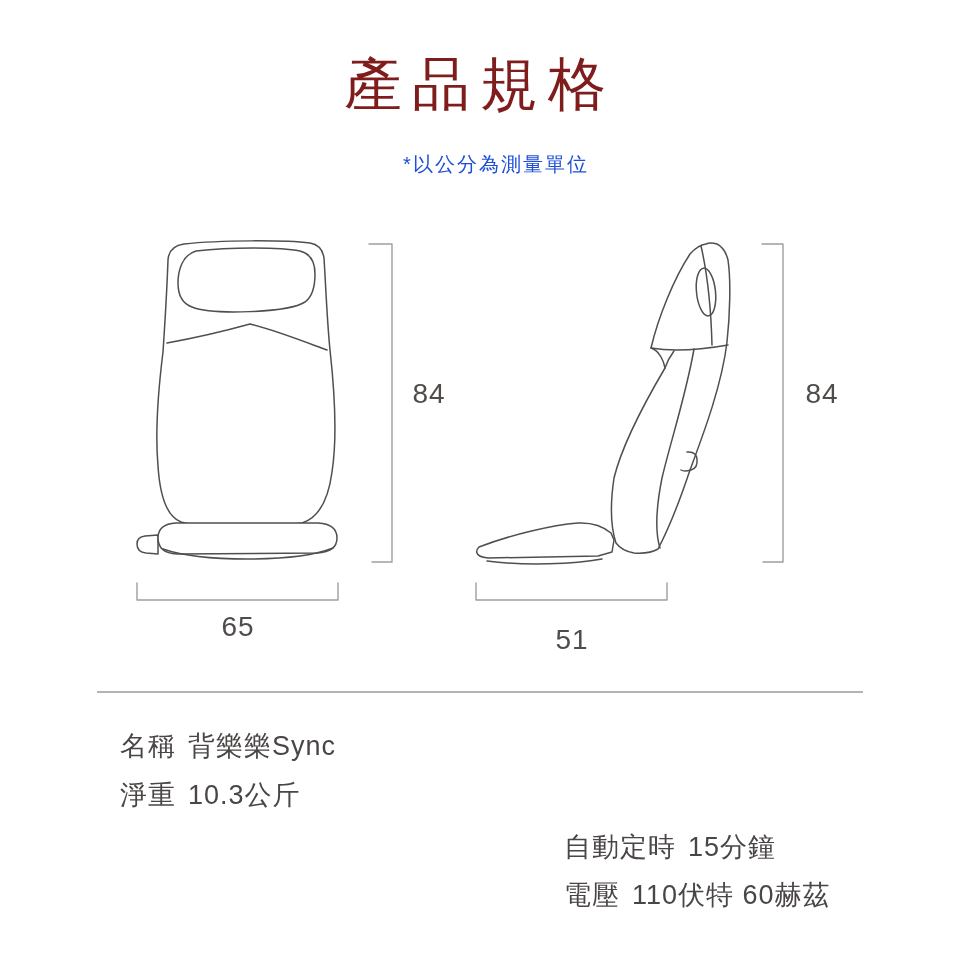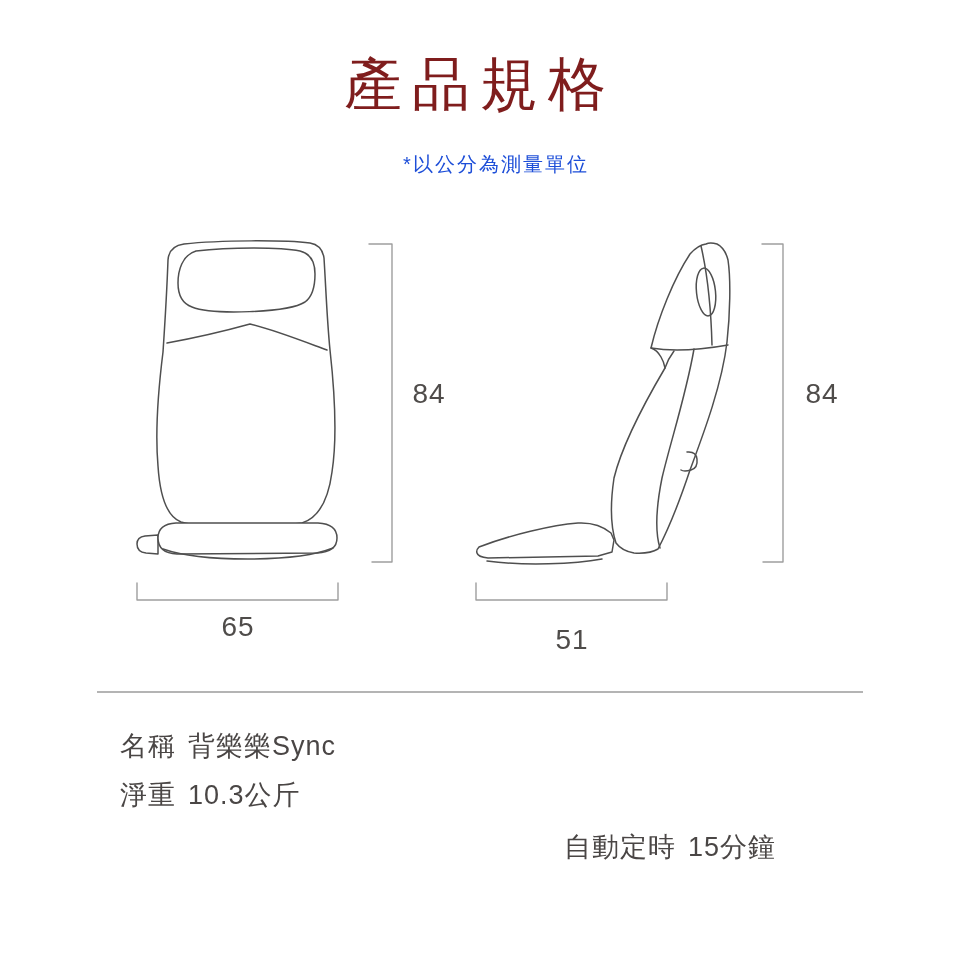--- a/index.html
+++ b/index.html
@@ -108,15 +108,18 @@
     </div>
     <div class="spec-row">
       <span class="spec-label">淨重</span><span class="spec-value">10.3公斤</span>
     </div>
   </div>
 
   <div id="spec-right" class="spec-col">
     <div class="spec-row">
       <span class="spec-label">自動定時</span><span class="spec-value">15分鐘</span>
     </div>
+    <div class="spec-row">
+      <span class="spec-label">電壓</span><span class="spec-value">110伏特 60赫茲</span>
+    </div>
   </div>
 
 </div>
 
 </body></html>

